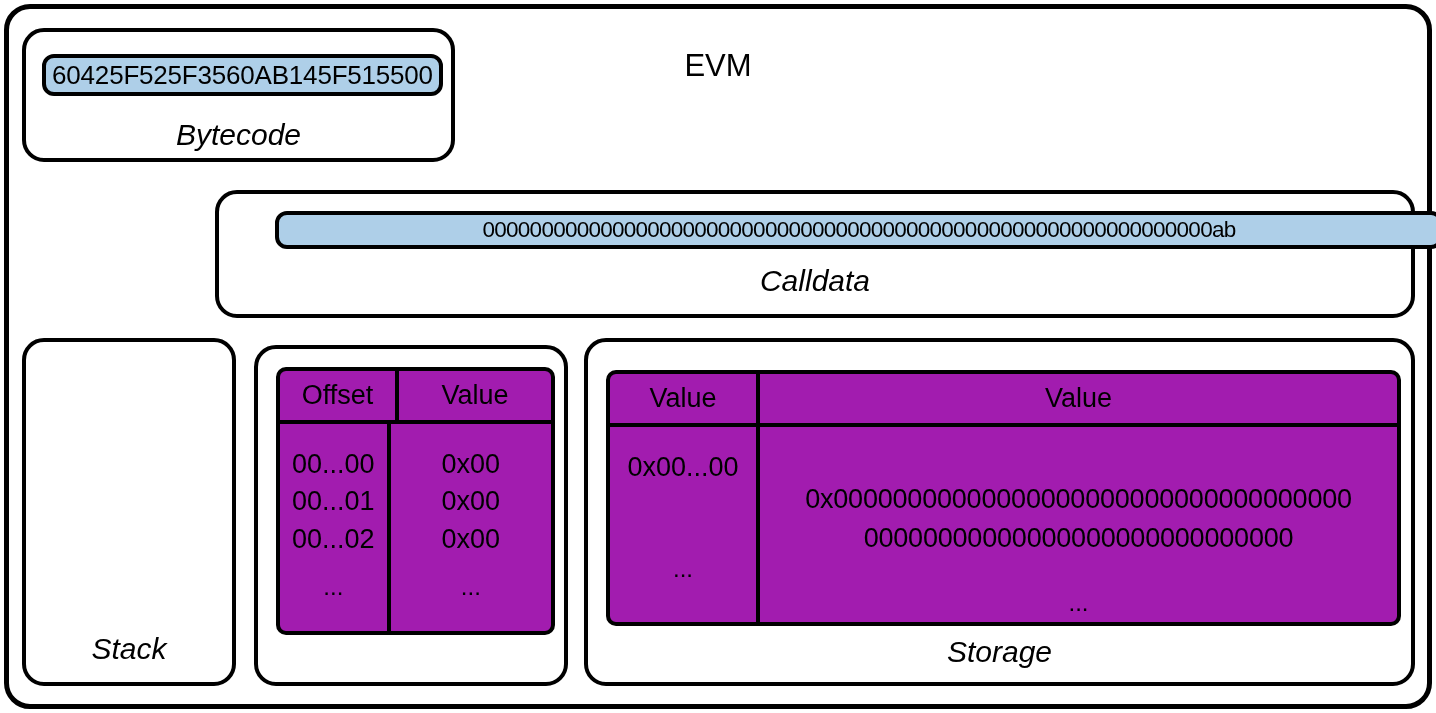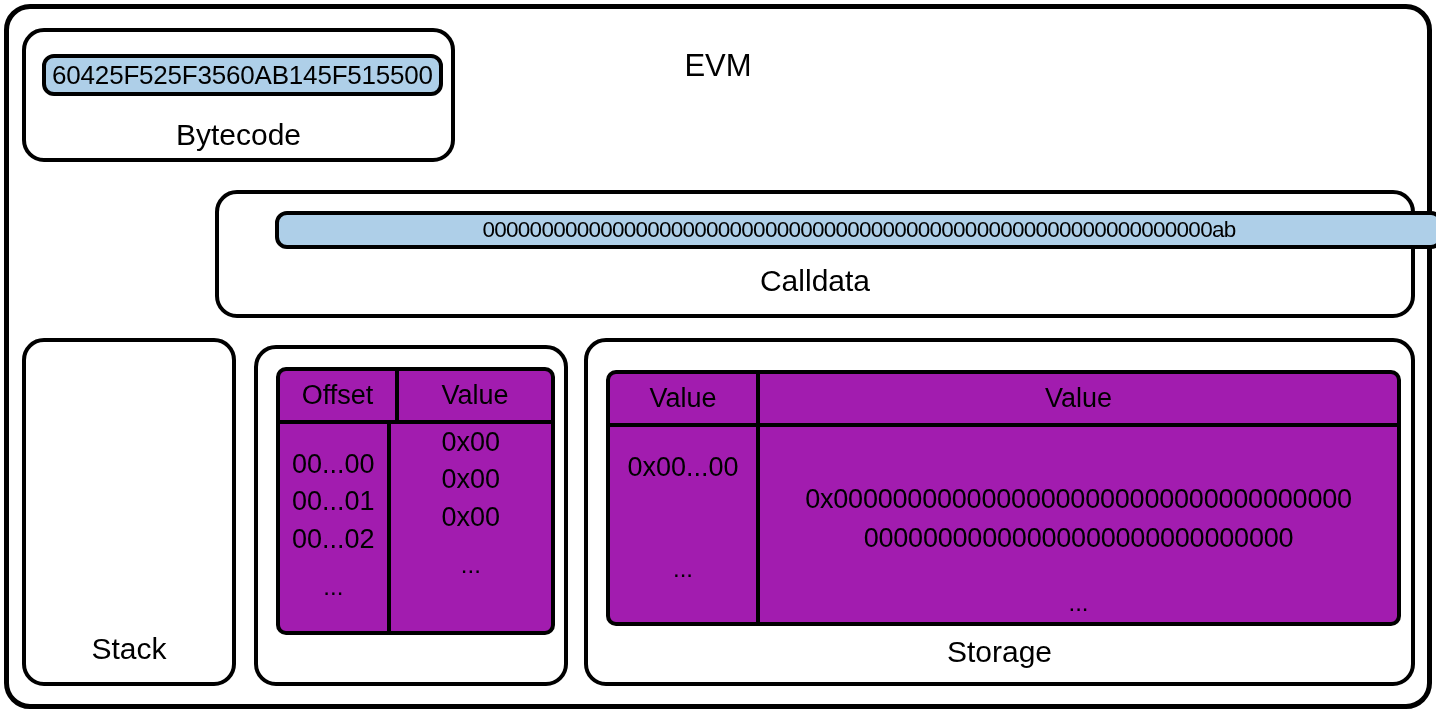--- a/index.html
+++ b/index.html
@@ -49,20 +49,21 @@
 
   .panel-label {
     position: absolute;
     left: 0;
     right: 0;
     text-align: center;
     font-size: 30px;
     color: #000000;
     line-height: 1;
     white-space: nowrap;
+    font-style: italic;
   }
 
   
   #evm-title {
     position: absolute;
     left: 0;
     right: 0;
     top: 22px;
     text-align: center;
     font-size: 31px;
@@ -199,21 +200,21 @@
     left: 18px;
     top: 18px;
     width: 279px;
     height: 268px;
   }
   #memory-table .th,
   #memory-table .tcol { }
   #mem-head-offset { width: 119px; height: 49px; }
   #mem-head-value  { width: 152px; height: 49px; }
   #mem-col-offset  { width: 119px; padding-top: 22px; }
-  #mem-col-value   { width: 173px; }
+  #mem-col-value   { width: 173px; padding-top: 22px; }
   #mem-col-offset .cell-ellipsis,
   #mem-col-value  .cell-ellipsis { margin-top: 12px; }
 
   
   #storage-table {
     left: 18px;
     top: 28px;
     width: 795px;
     height: 256px;
   }

